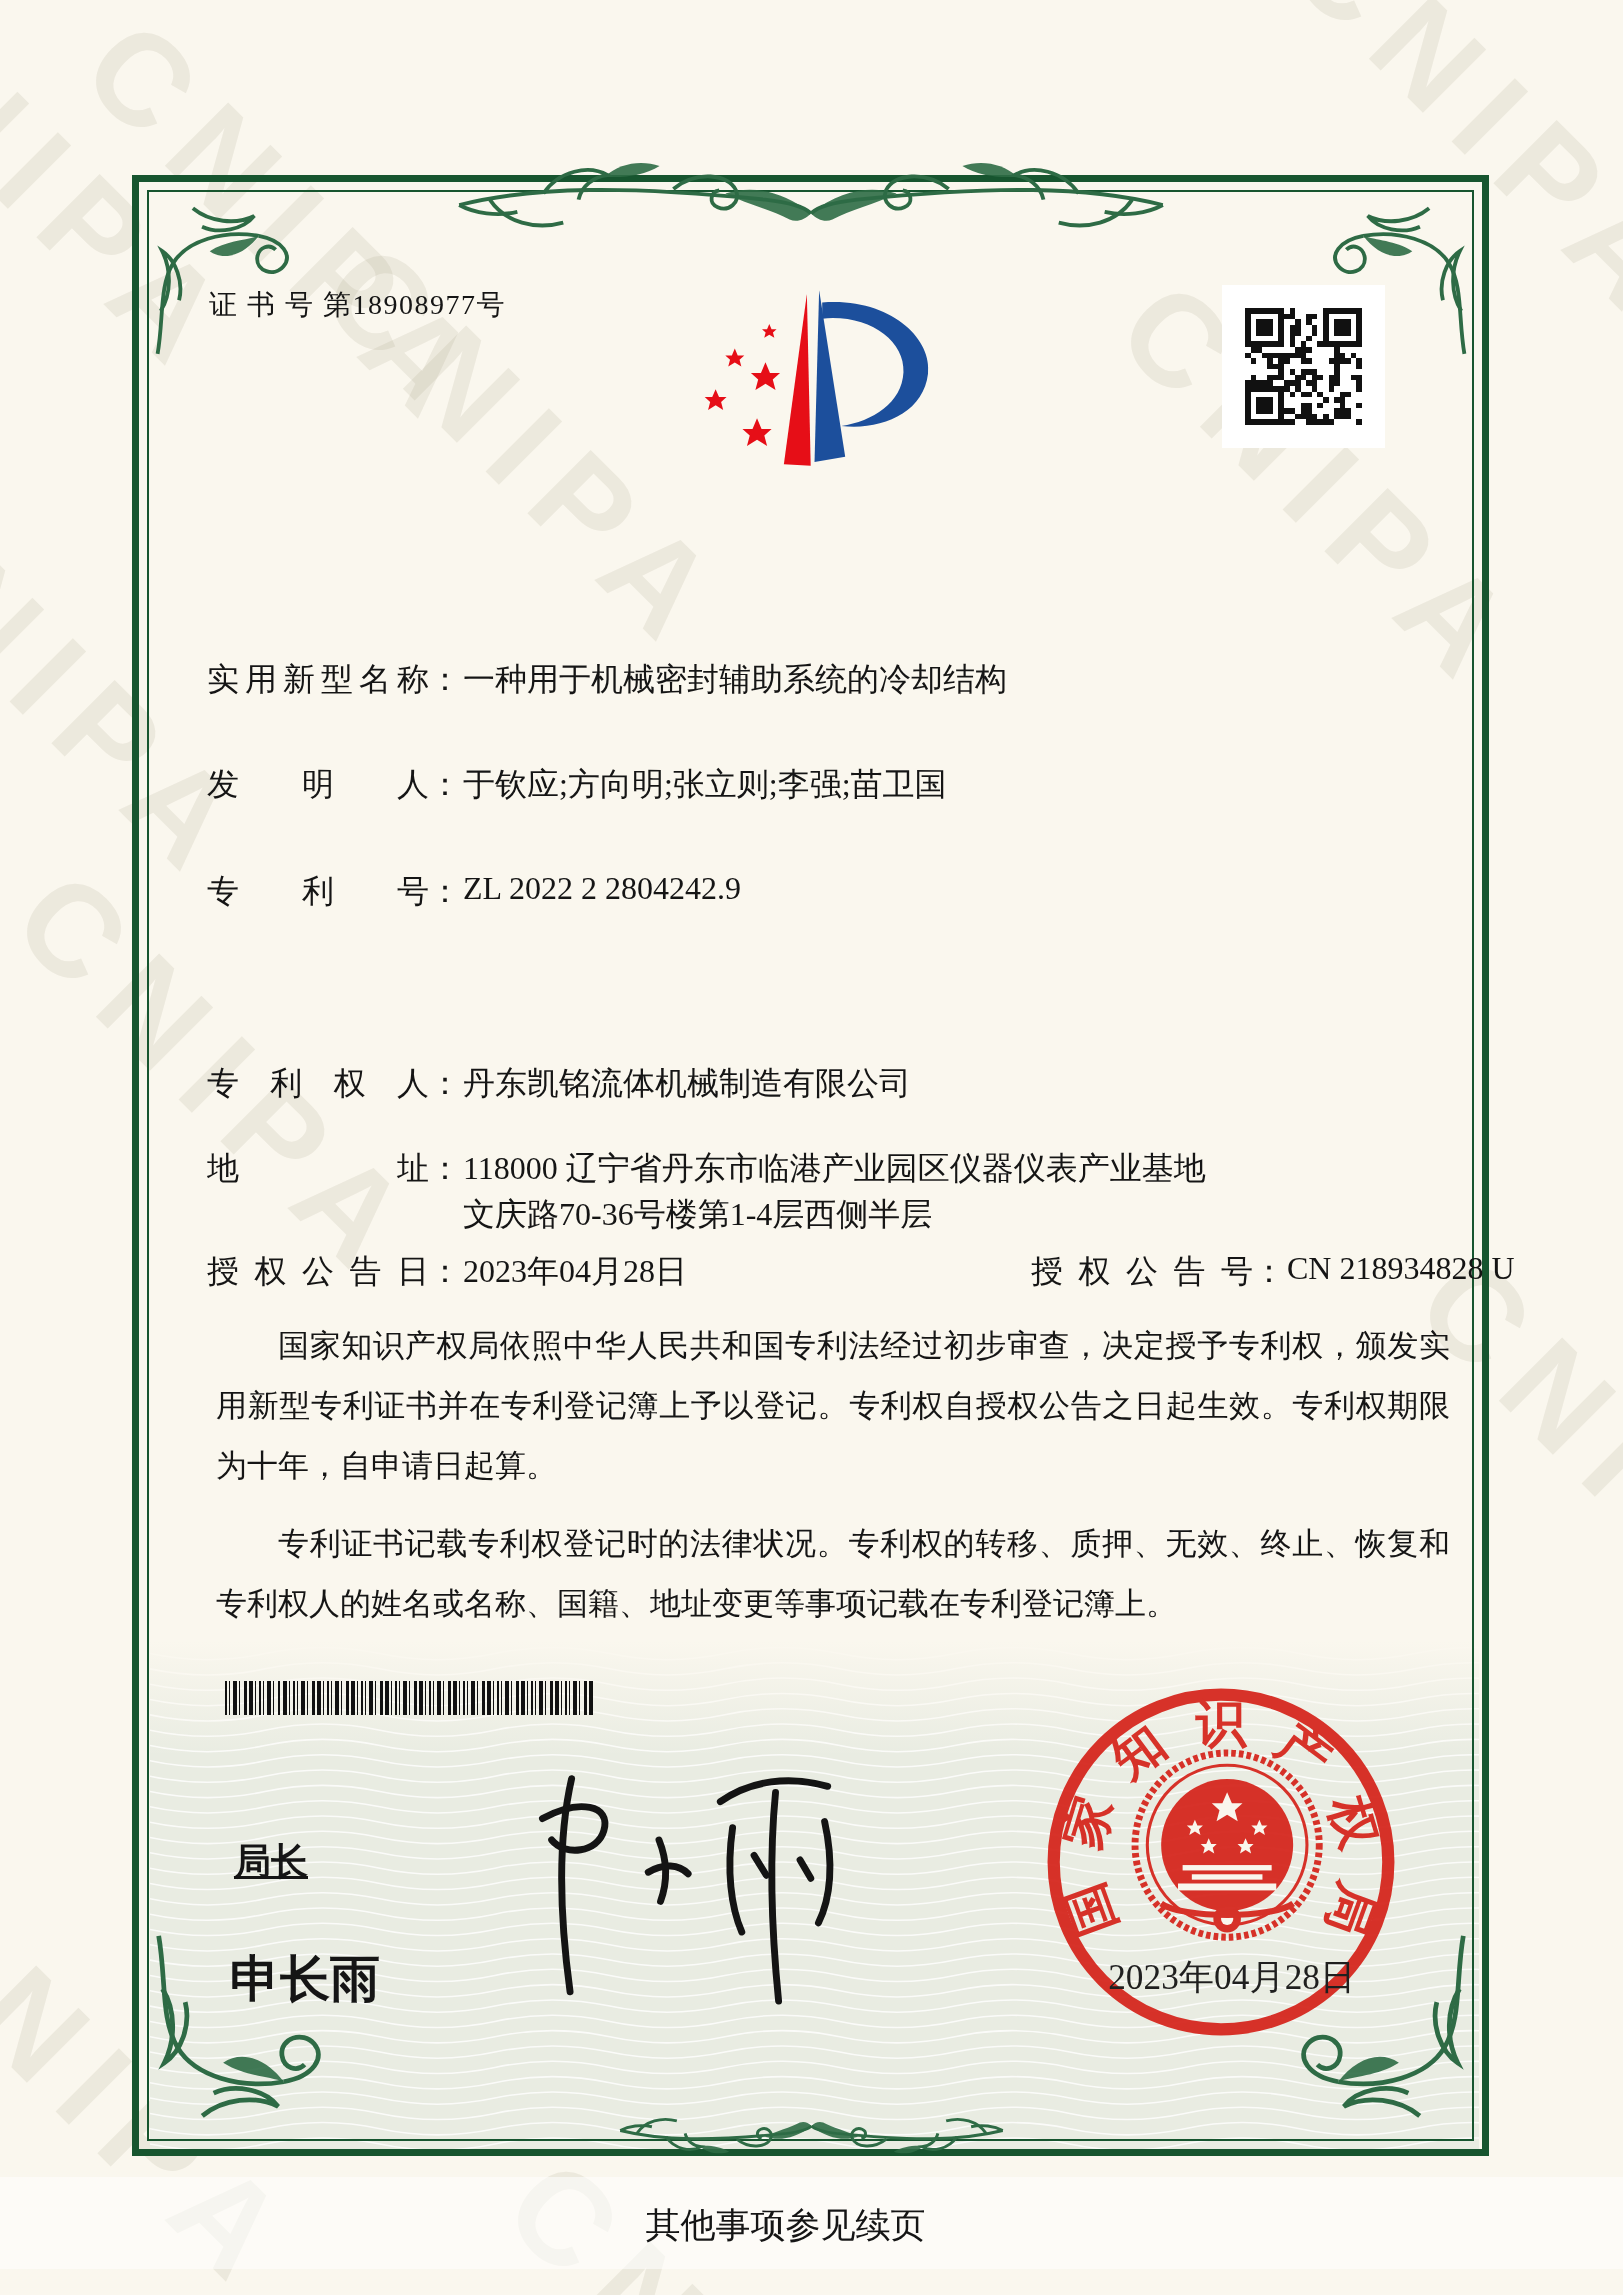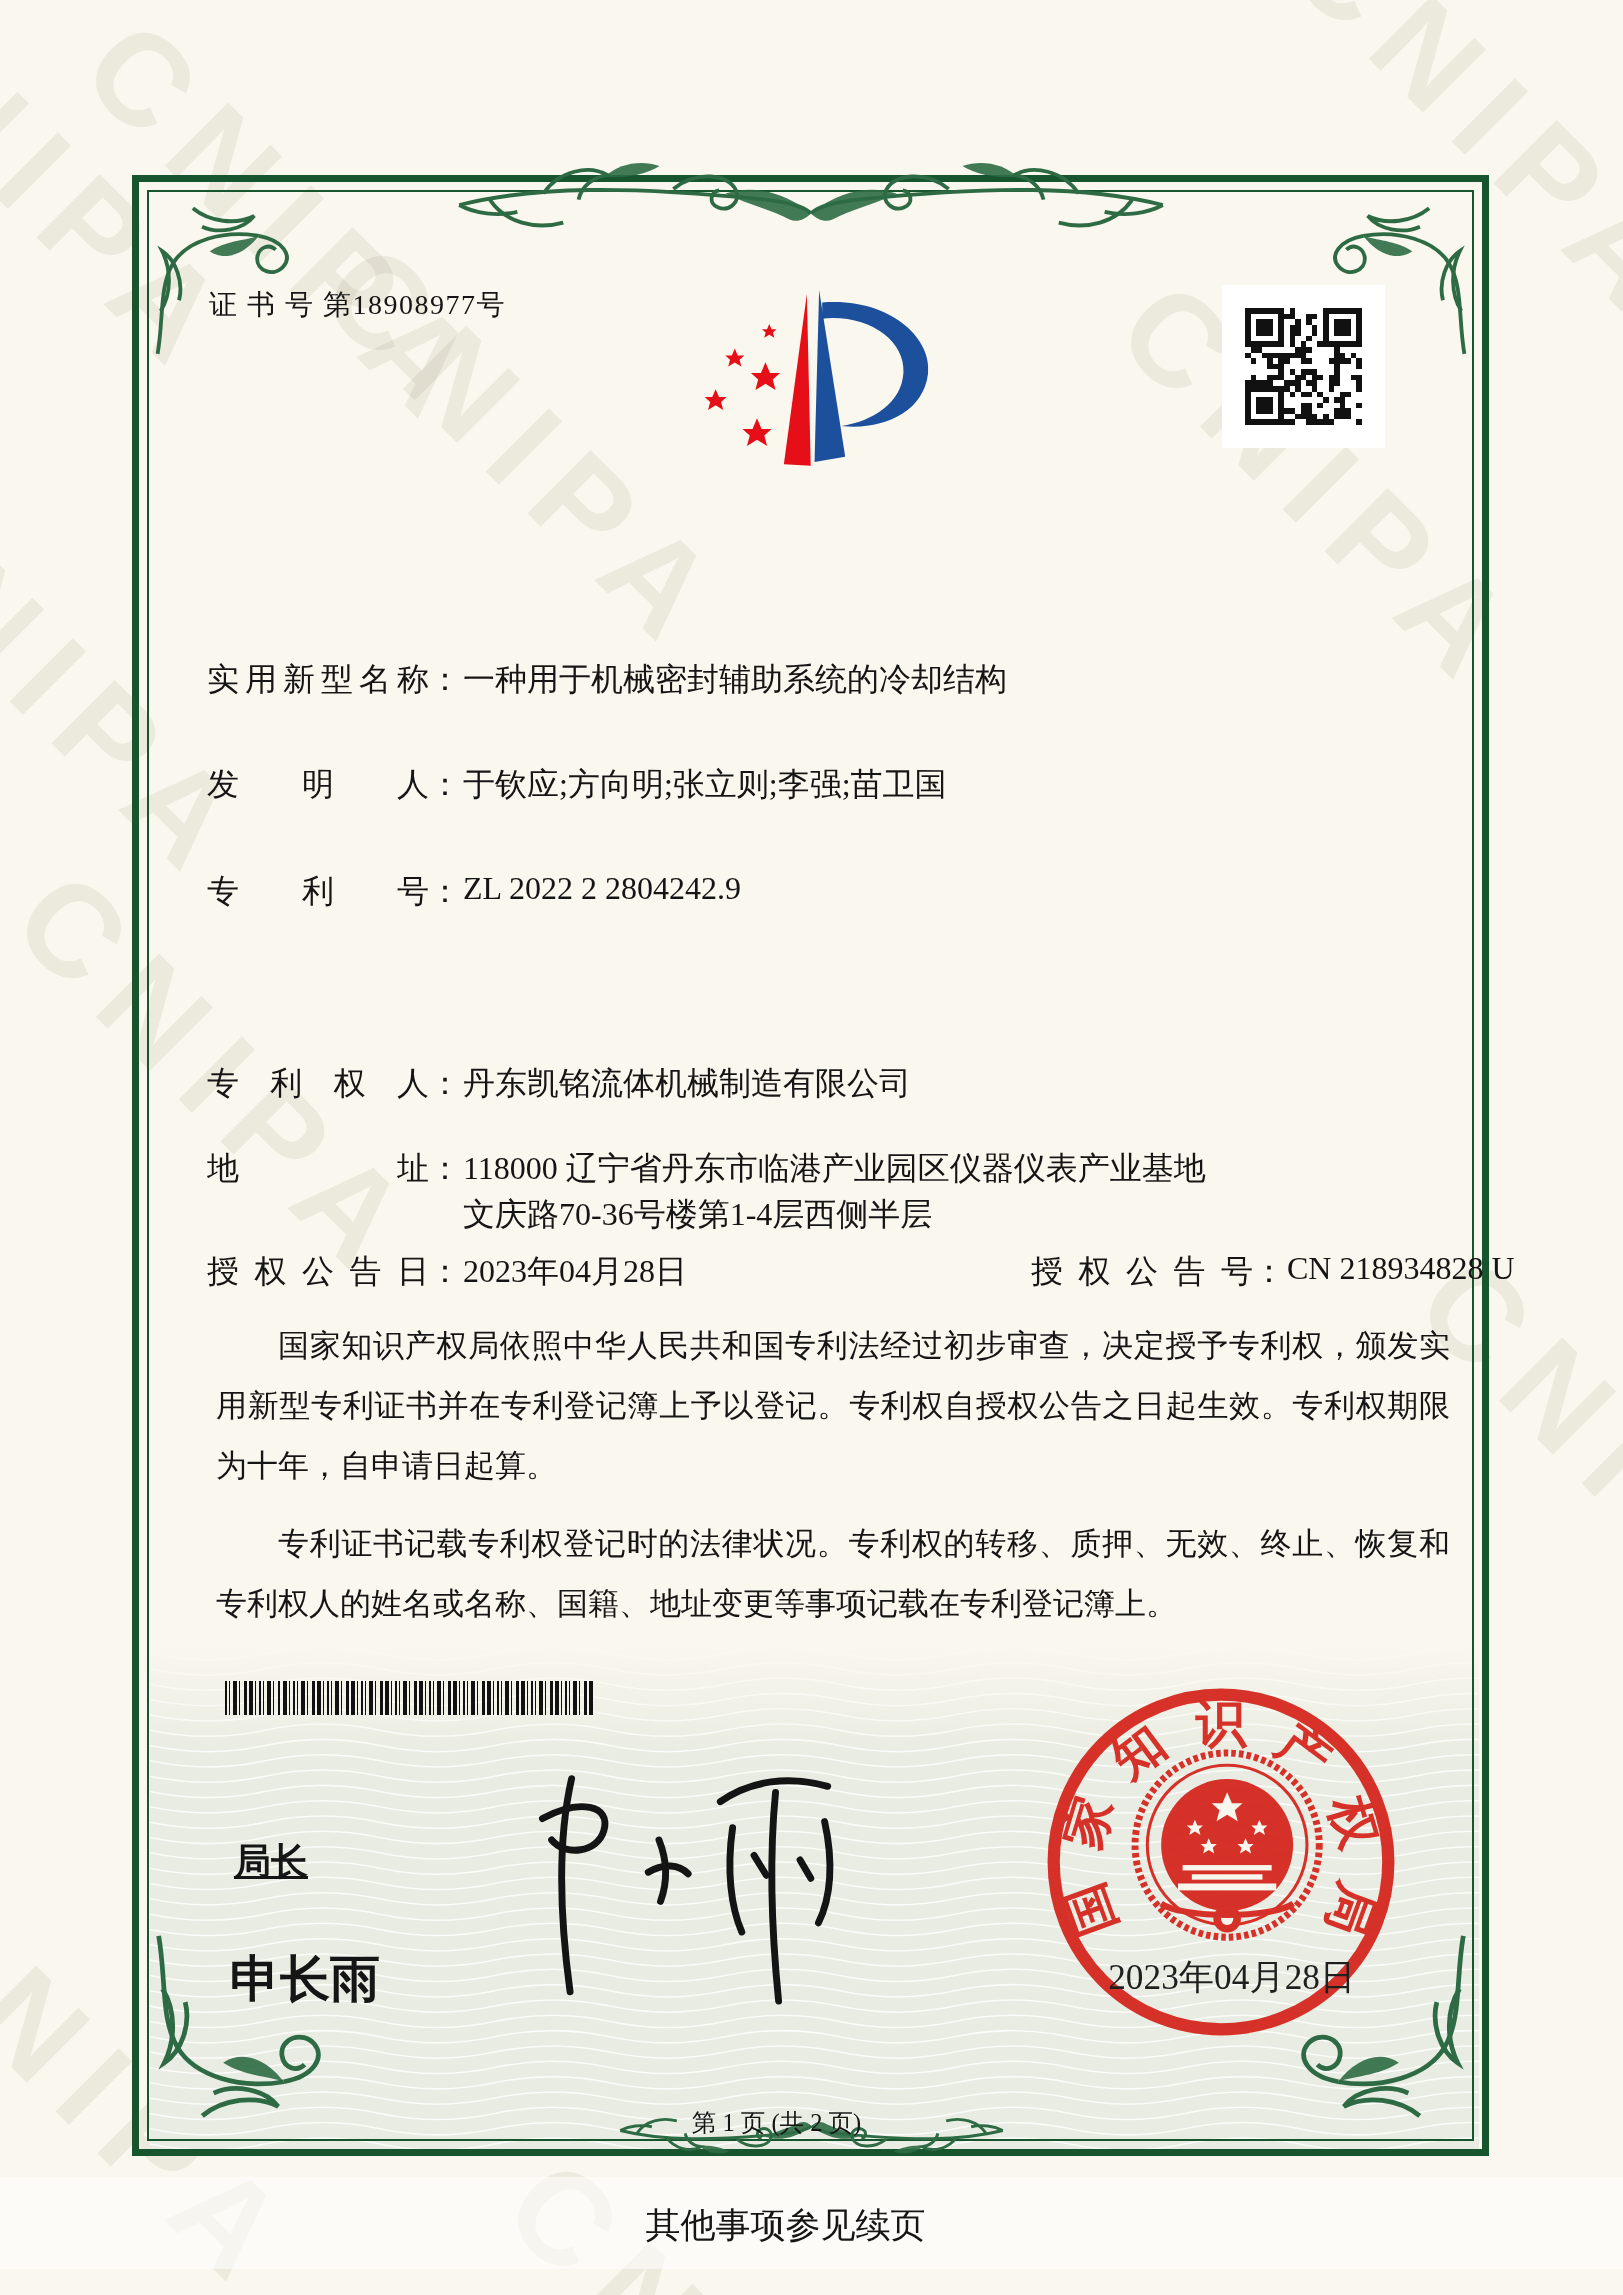--- a/index.html
+++ b/index.html
@@ -378,17 +378,16 @@
         <rect x="-46" y="38" width="92" height="7"></rect>
         <rect x="-64" y="50" width="128" height="9"></rect>
       </g>
       <circle cx="0" cy="96" r="18" fill="#d6281f"></circle>
       <circle cx="0" cy="96" r="8" fill="#faf7ee"></circle>
       <path d="M-86,76 C-60,96 60,96 86,76" fill="none" stroke="#d6281f" stroke-width="8"></path>
     </g>
     <text x="14" y="166" font-size="46" fill="#151515" text-anchor="middle">2023年04月28日</text>
   </svg>
 
-  <div class="footer-page">第 1 页 (共 2 页)</div>
   <div class="cont-note">其他事项参见续页</div>
 
 </div>
 
 
 </body></html>

